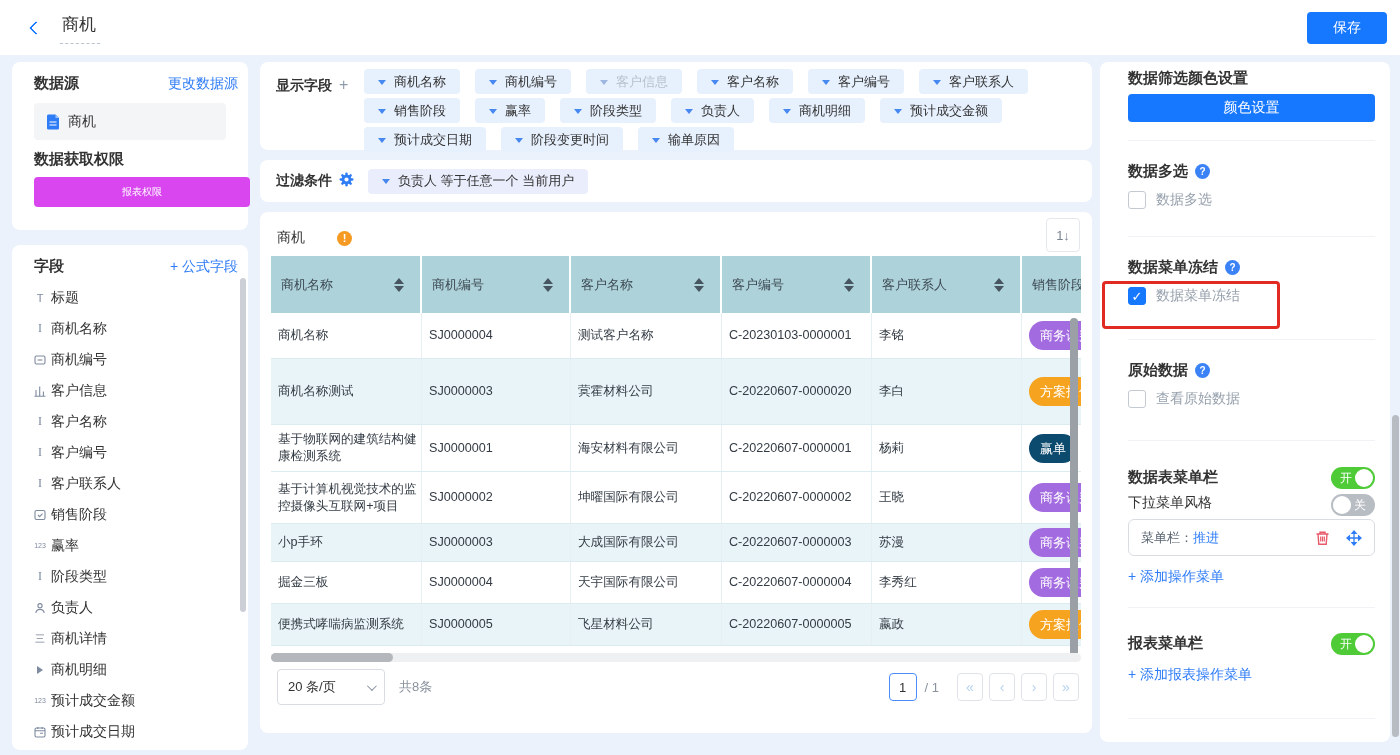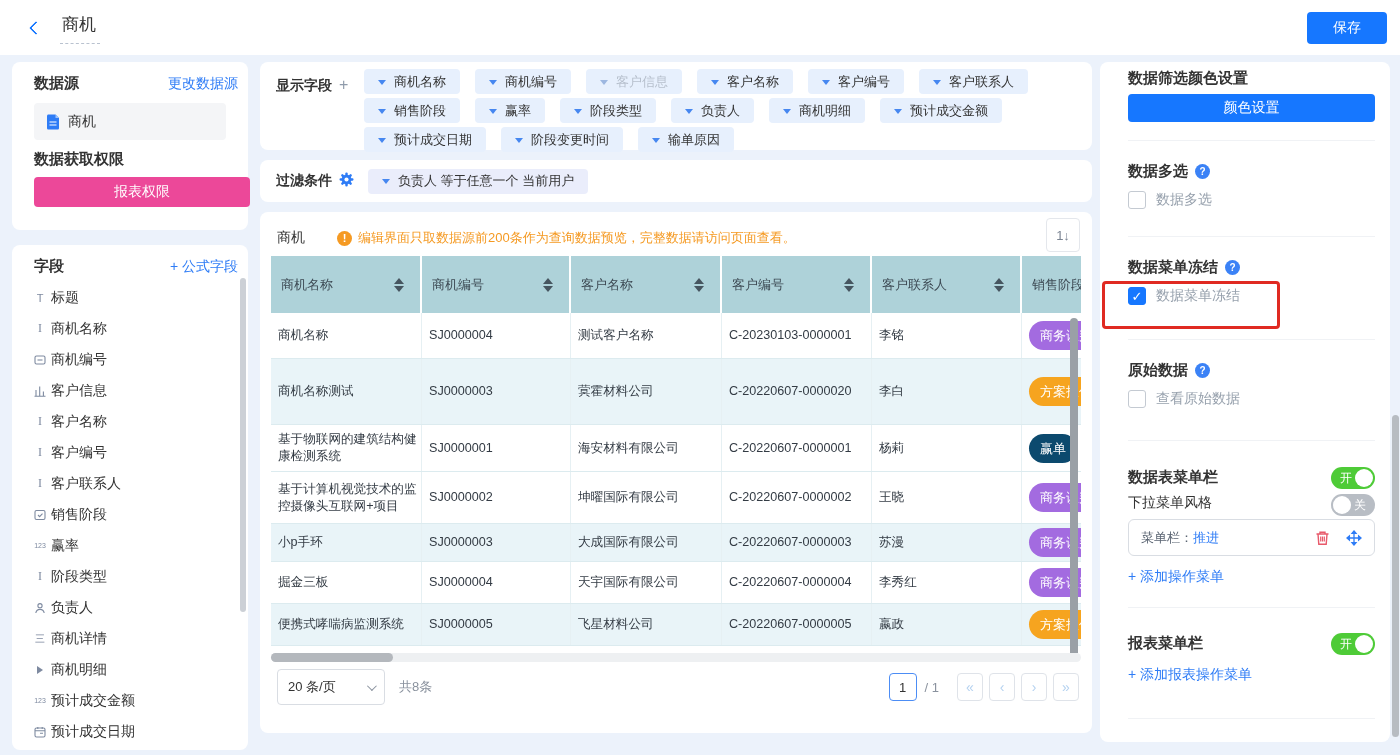--- a/index.html
+++ b/index.html
@@ -15,21 +15,21 @@
 .col-right { flex:1; }
 
 .card-ds { height:168px; padding:12px 10px 0 22px; }
 .rowhead { display:flex; align-items:center; }
 .sec-title { font-size:15px; font-weight:bold; color:#333; }
 .bluelink { font-size:14px; color:#2e7cf6; margin-left:auto; }
 .srcbox { margin:10px 12px 0 0; height:37px; background:#f4f5f7; border-radius:4px; display:flex; align-items:center; padding:0 12px; }
 .srcbox .lbl { font-size:14px; color:#333; margin-left:8px; }
 .docicon { width:14px; height:16px; }
 .permtitle { margin-top:10px; font-size:15px; font-weight:bold; color:#333; }
-.bigbtn { margin-top:8px; width:216px; height:30px; background:#ec4899; color:#fff; font-size:14px; border:none; border-radius:4px; }
+.bigbtn { margin-top:8px; width:216px; height:30px; background:#d946ef; color:#fff; font-size:10px; border:none; border-radius:4px; }
 .card-fields { margin-top:15px; flex:1; padding:12px 0 0 22px; position:relative; }
 .fieldhead { display:flex; align-items:center; margin-bottom:6px; padding-right:10px; }
 .fieldlist { }
 .field-item { height:31px; display:flex; align-items:center; }
 .ficon { width:12px; flex:none; display:flex; align-items:center; justify-content:center; color:#7e8aa0; font-size:11px; }
 .ficon svg { width:12px; height:12px; }
 .ficon.txt { font-family:"Liberation Serif","DejaVu Serif",serif; font-size:12px; }
 .ficon.num { font-size:7px; letter-spacing:0; }
 .ficon.cjk { font-size:10px; }
 .ficon.tri { }
@@ -321,21 +321,20 @@
           <span class="chip lav">
             <span class="tri"></span>
             <span>负责人 等于任意一个 当前用户</span>
           </span>
         </div>
     </div>
     <div class="card card-table">
       <div class="thead-bar">
         <span class="tb-title">商机</span>
         <span class="warnicon">!</span>
-        <span class="notice">编辑界面只取数据源前200条作为查询数据预览，完整数据请访问页面查看。</span>
       </div>
       <div class="sortbtn">1↓</div>
       <div class="tablewrap">
         <div class="trh" id="tablehead">
             <div class="th c0">
               <span>商机名称</span>
               <span class="carets">
                 <i class="up"></i>
                 <i class="dn"></i>
               </span>

